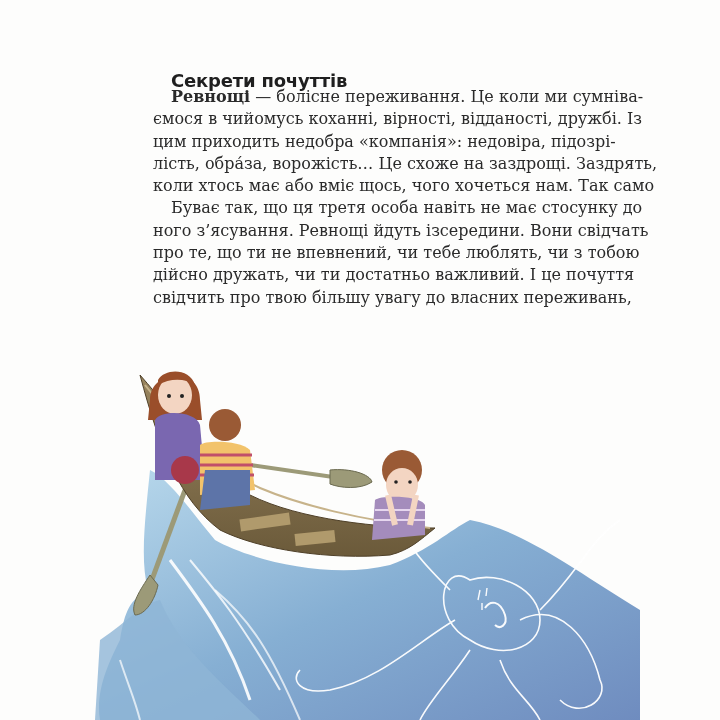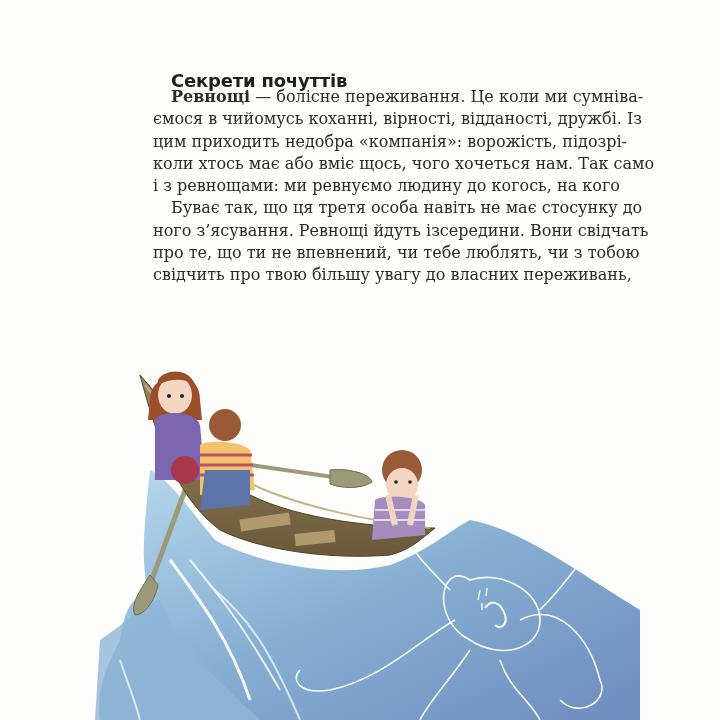--- a/index.html
+++ b/index.html
@@ -23,26 +23,27 @@
   </style>
 </head>
 <body>
 
 <div class="page">
   <div class="title">Секрети почуттів</div>
 
   <div class="text">
     <span class="line indent"><span class="bold">Ревнощі</span><span> — болісне переживання. Це коли ми сумніва-</span></span>
     <span class="line">ємося в чийомусь коханні, вірності, відданості, дружбі. Із</span>
-    <span class="line">цим приходить недобра «компанія»: ворожість, підозрі-</span>
+    <span class="line">цим приходить недобра «компанія»: недовіра, підозрі-</span>
+    <span class="line">лість, обра́за, ворожість… Це схоже на заздрощі. Заздрять,</span>
     <span class="line">коли хтось має або вміє щось, чого хочеться нам. Так само</span>
-    <span class="line">і з ревнощами: ми ревнуємо людину до когось, на кого</span>
     <span class="line indent">Буває так, що ця третя особа навіть не має стосунку до</span>
     <span class="line">ного з’ясування. Ревнощі йдуть ізсередини. Вони свідчать</span>
     <span class="line">про те, що ти не впевнений, чи тебе люблять, чи з тобою</span>
+    <span class="line">дійсно дружать, чи ти достатньо важливий. І це почуття</span>
     <span class="line">свідчить про твою більшу увагу до власних переживань,</span>
   </div>
 
   <svg class="illus" viewBox="0 360 720 360" width="720" height="360">
     <defs>
       <linearGradient id="wg" x1="0" y1="0" x2="1" y2="1">
         <stop offset="0" stop-color="#b9d9ec"></stop>
         <stop offset="0.5" stop-color="#86afd3"></stop>
         <stop offset="1" stop-color="#6f8cbf"></stop>
       </linearGradient>

